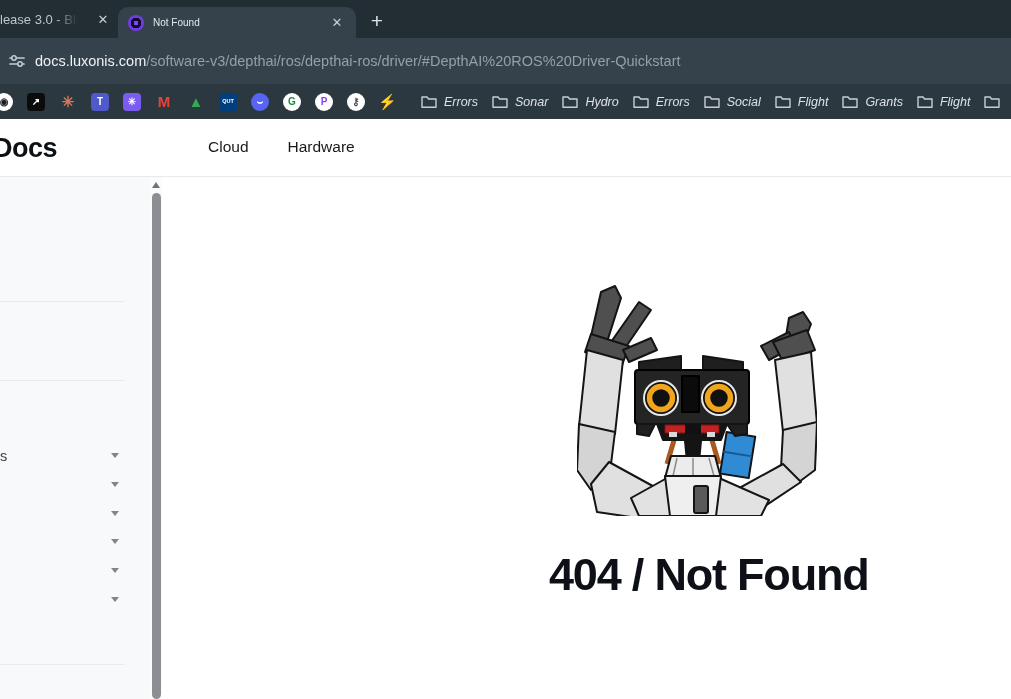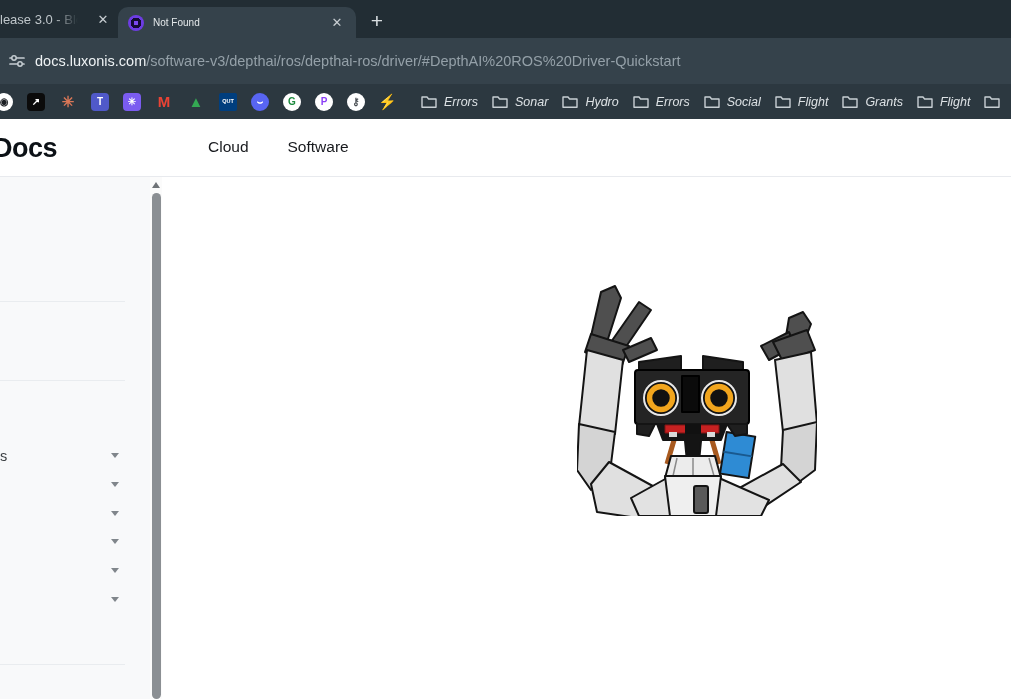--- a/index.html
+++ b/index.html
@@ -185,21 +185,21 @@
           </svg>
           <span class="bm-folder-label"></span>
         </span>
       </span>
   </div>
 
   <div class="page-header">
     <span class="logo">Docs</span>
     <div class="site-nav">
       <span class="nav-item">Cloud</span>
-      <span class="nav-item">Software</span>
+      <span class="nav-item">Hardware</span>
     </div>
   </div>
 
   <div class="sidebar">
     <div class="sb-divider" style="top:124px"></div>
     <div class="sb-divider" style="top:203px"></div>
     <div class="sb-divider" style="top:487px"></div>
     <span class="sb-cut-text">s</span>
     <span class="chev" style="top:276px"></span>
     <span class="chev" style="top:305px"></span>
@@ -265,14 +265,15 @@
 
       <rect x="105" y="92" width="17" height="36" fill="#0b0b0b" stroke="#000"></rect>
 
       <circle cx="84" cy="114" r="17" fill="#101010" stroke="#e8e8e8" stroke-width="2"></circle>
       <circle cx="84" cy="114" r="11.5" fill="#111" stroke="#f1a51d" stroke-width="5.5"></circle>
       <circle cx="142" cy="114" r="17" fill="#101010" stroke="#e8e8e8" stroke-width="2"></circle>
       <circle cx="142" cy="114" r="11.5" fill="#111" stroke="#f1a51d" stroke-width="5.5"></circle>
     </g>
   </svg>
 
+  <div class="h404">404 / Not Found</div>
 
 </div>
 
 </body></html>

